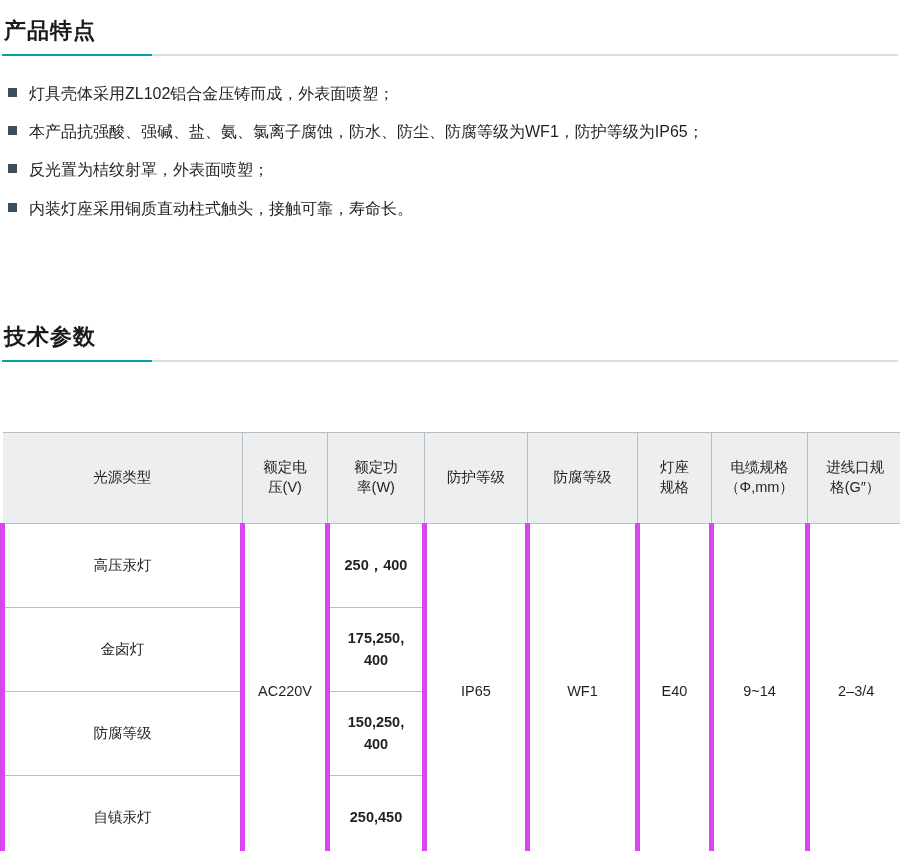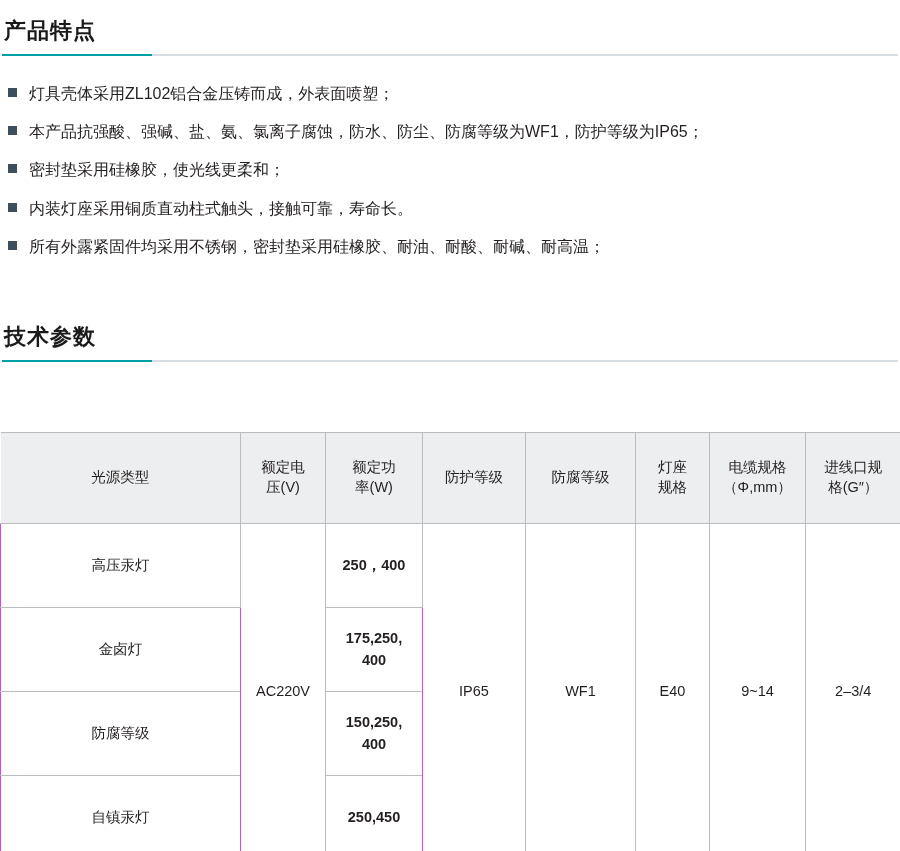--- a/index.html
+++ b/index.html
@@ -114,21 +114,21 @@
     border-bottom: 1px solid #b9bdc0;
     padding: 4px 2px;
   }
   table.spec thead th:first-child { border-left: none; }
   table.spec thead th:last-child { border-right: none; }
 
   table.spec td {
     text-align: center;
     vertical-align: middle;
     line-height: 1.45;
-    border-left: 1px solid #d946ef;
+    border-left: 5px solid #d946ef;
     border-right: 1px solid #b9bdc0;
     padding: 4px 3px;
     background: #ffffff;
   }
   td.src-cell {
     border-bottom: 1px solid #b9bdc0;
     border-left: none;
     height: 75px;
   }
   td.src-cell.last { border-bottom: none; }
@@ -166,29 +166,25 @@
       <li>
         <span class="bullet-square"></span>
         <span class="feature-text">灯具壳体采用ZL102铝合金压铸而成，外表面喷塑；</span>
       </li>
       <li>
         <span class="bullet-square"></span>
         <span class="feature-text">本产品抗强酸、强碱、盐、氨、氯离子腐蚀，防水、防尘、防腐等级为WF1，防护等级为IP65；</span>
       </li>
       <li>
         <span class="bullet-square"></span>
-        <span class="feature-text">密封垫采用硅橡胶，使光线更柔和；</span>
+        <span class="feature-text">反光置为桔纹射罩，外表面喷塑；</span>
       </li>
       <li>
         <span class="bullet-square"></span>
         <span class="feature-text">内装灯座采用铜质直动柱式触头，接触可靠，寿命长。</span>
-      </li>
-      <li>
-        <span class="bullet-square"></span>
-        <span class="feature-text">所有外露紧固件均采用不锈钢，密封垫采用硅橡胶、耐油、耐酸、耐碱、耐高温；</span>
       </li>
     </ul>
   </section>
 
   <section id="params-block">
     <h2 class="section-heading">技术参数</h2>
     <div class="heading-rule"></div>
   </section>
 
   <div id="spec-table-wrap">

